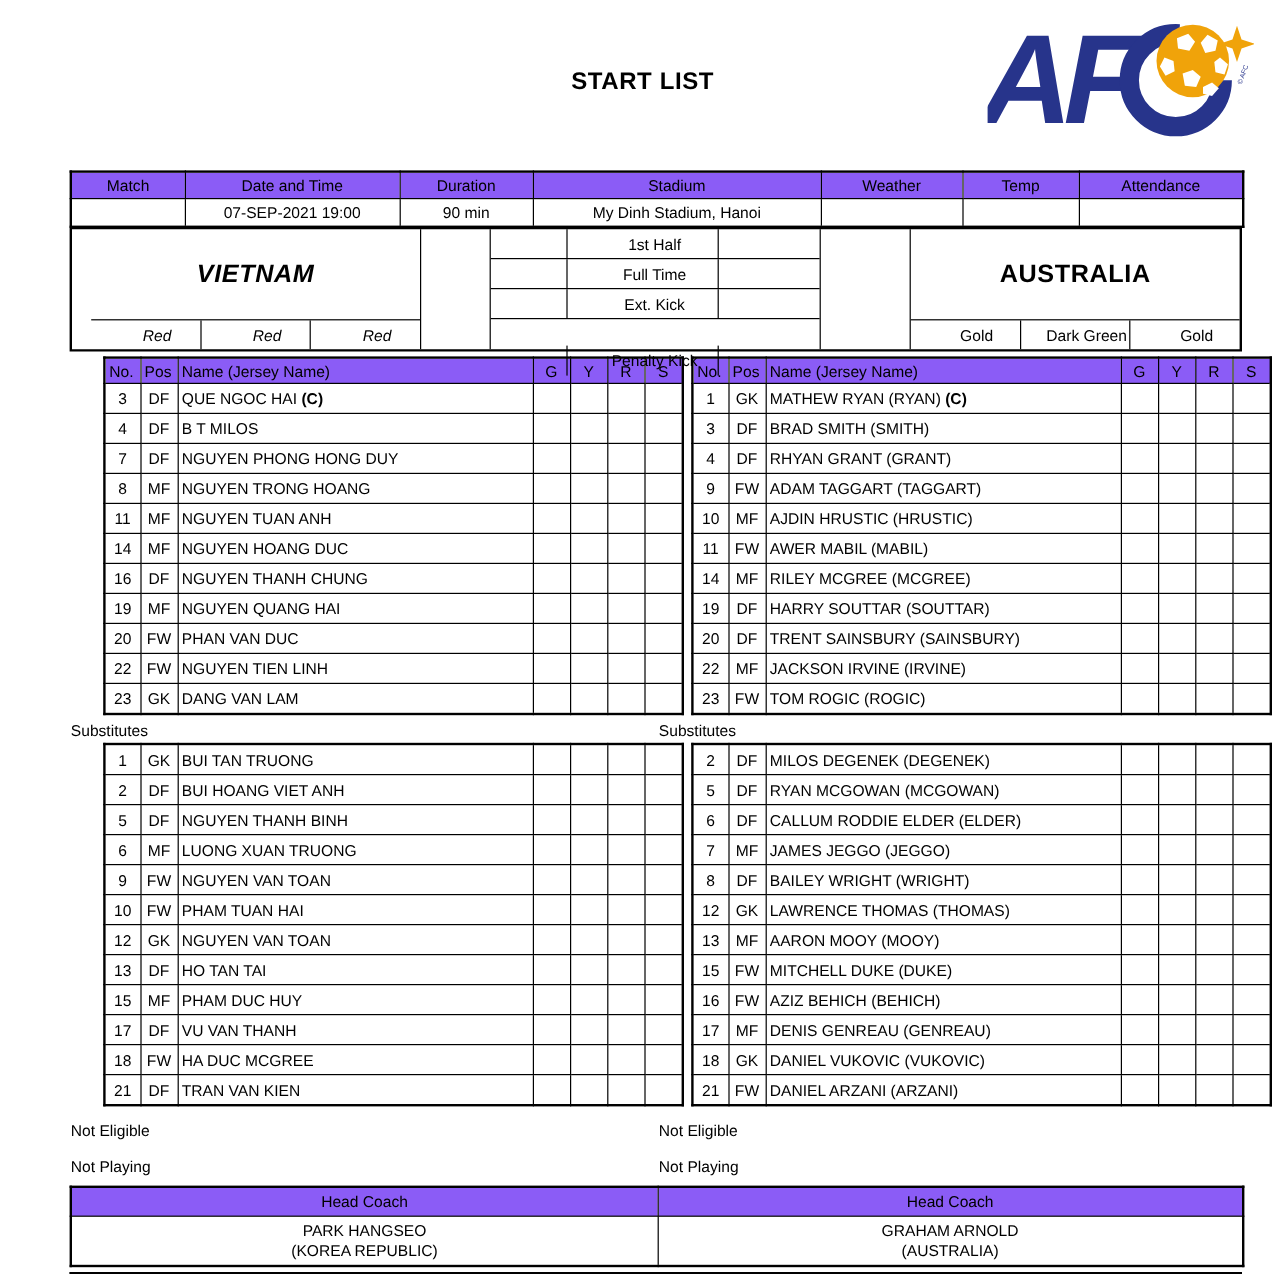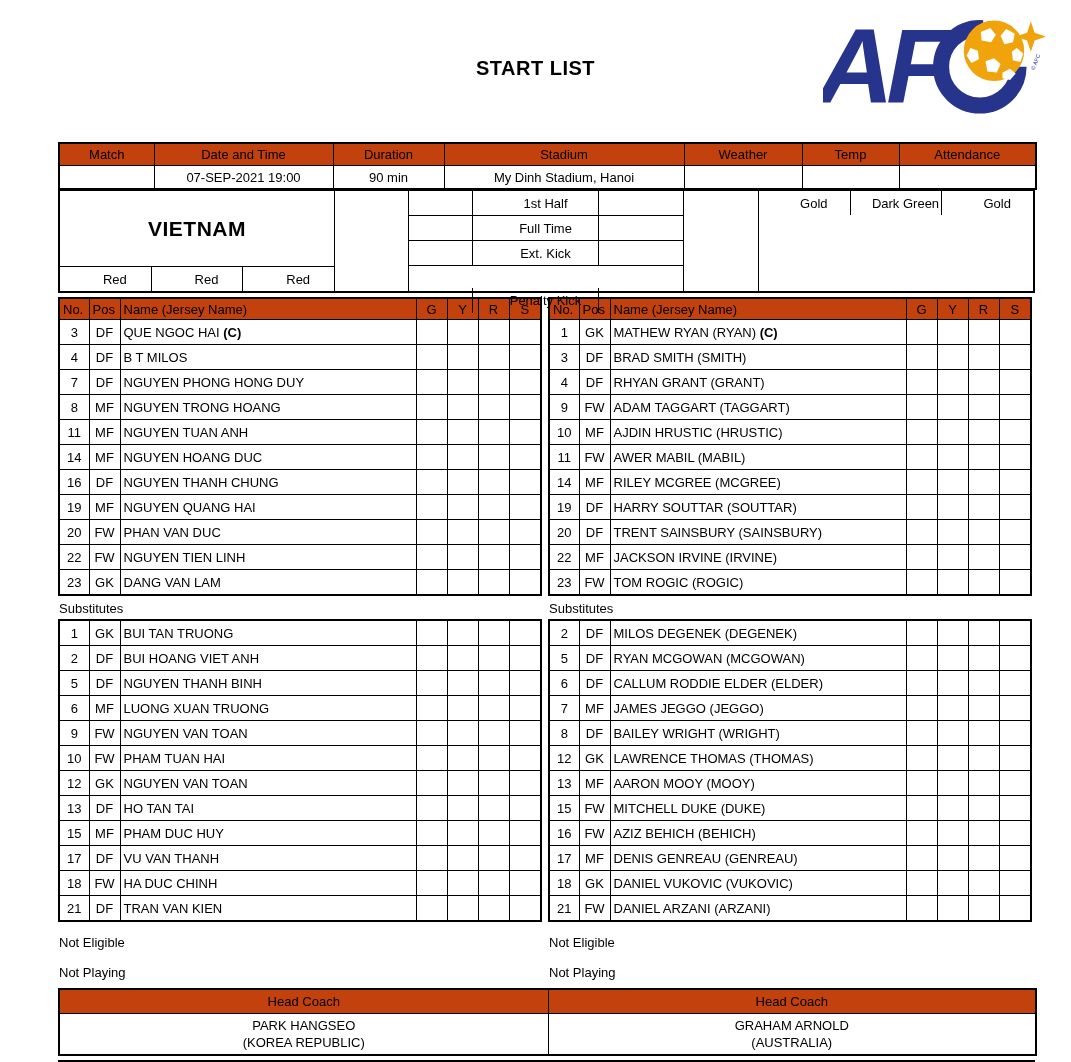--- a/index.html
+++ b/index.html
@@ -10,45 +10,45 @@
   }
   
   .page-header{position:relative;height:132px;}
   .comp-title{position:absolute;left:58px;top:42px;font-weight:bold;font-size:20px;line-height:1.35;}
   .doc-title{position:absolute;left:0;right:0;top:57px;text-align:center;font-weight:bold;font-size:20px;letter-spacing:.5px;}
   .logo-wrap{position:absolute;right:26px;top:8px;}
   
   .content{margin-left:58px;width:977px;}
   table{border-collapse:collapse;table-layout:fixed;}
   td,th{font-size:13px;font-weight:normal;overflow:hidden;white-space:nowrap;}
-  .hdr{background:#c2410c;}
+  .hdr{background:#8b5cf6;}
   
   .match-info{width:977px;border:2px solid #000;margin-top:10px;}
   .match-info th,.match-info td{border:1px solid #000;text-align:center;padding:0 2px;}
   .match-info th{height:21px;}
   .match-info td{height:22px;}
   
   .scoreboard{position:relative;width:973px;height:100px;border:2px solid #000;border-top-width:1px;}
   .team-block{position:absolute;top:0;height:100%;display:flex;flex-direction:column;}
-  .team-block.home{left:0;width:274px;border-right:1.5px solid #000;}
+  .team-block.home{left:16px;width:274px;border-right:1.5px solid #000;font-style:italic;}
   .team-block.away{right:0;width:274px;border-left:1.5px solid #000;}
   .team-name{flex:1;display:flex;align-items:center;justify-content:center;
     font-weight:bold;font-size:21px;border-bottom:1.5px solid #000;letter-spacing:.5px;}
   .color-row{display:flex;height:24px;}
   .color-cell{flex:1;display:flex;align-items:center;justify-content:center;font-size:13px;border-right:1px solid #000;padding-left:19px;}
   .color-cell:last-child{border-right:none;}
   .score-grid{position:absolute;left:348px;top:0;width:276px;height:100%;border-left:1px solid #000;border-right:1px solid #000;box-sizing:border-box;}
   .score-row{display:flex;height:25px;box-sizing:border-box;border-bottom:1px solid #000;gap:20px;}
   .score-row:last-child{border-bottom:none;margin-top:22px;}
   .sb-box{width:64px;box-sizing:border-box;border-right:1px solid #000;}
   .sb-label{flex:1;display:flex;align-items:center;justify-content:center;font-size:13px;border-right:1px solid #000;}
   
   .rosters{display:flex;gap:8px;margin-top:4px;}
   .team-col{width:482px;}
-  .roster-table{width:482px;border:2px solid #000;}
+  .roster-table{width:482px;border:2px solid #000;margin-left:28px;}
   .roster-table th,.roster-table td{border:1px solid #000;height:24px;padding:0 3px;}
   .roster-table th{height:20px;text-align:left;}
   .roster-table th.c,.roster-table td.c{text-align:center;padding:0;}
   .subs-label,.note-label{font-size:13px;}
   .subs-label{margin:5px 0 3px 1px;}
   .note-label{margin:13px 0 0 1px;height:17px;}
   
   .coach-table{width:977px;border:2px solid #000;margin-top:6px;}
   .coach-table th,.coach-table td{border:1px solid #000;text-align:center;}
   .coach-table th{height:21px;}
@@ -142,20 +142,21 @@
         <div class="sb-box" style="border-right:none"></div>
       </div>
       <div class="score-row">
         <div class="sb-box"></div>
         <div class="sb-label">Penalty Kick</div>
         <div class="sb-box" style="border-right:none"></div>
       </div>
     </div>
 
     <div class="team-block away">
+      <div class="team-name">AUSTRALIA</div>
       <div class="color-row">
         <div class="color-cell">Gold</div>
         <div class="color-cell">Dark Green</div>
         <div class="color-cell">Gold</div>
       </div>
     </div>
   </div>
 
   <div class="rosters">
 
@@ -383,21 +384,21 @@
               <td class="c">DF</td>
               <td>VU VAN THANH</td>
               <td class="c"></td>
               <td class="c"></td>
               <td class="c"></td>
               <td class="c"></td>
             </tr>
             <tr>
               <td class="c">18</td>
               <td class="c">FW</td>
-              <td>HA DUC CHINH</td>
+              <td>HA DUC MCGREE</td>
               <td class="c"></td>
               <td class="c"></td>
               <td class="c"></td>
               <td class="c"></td>
             </tr>
             <tr>
               <td class="c">21</td>
               <td class="c">DF</td>
               <td>TRAN VAN KIEN</td>
               <td class="c"></td>

